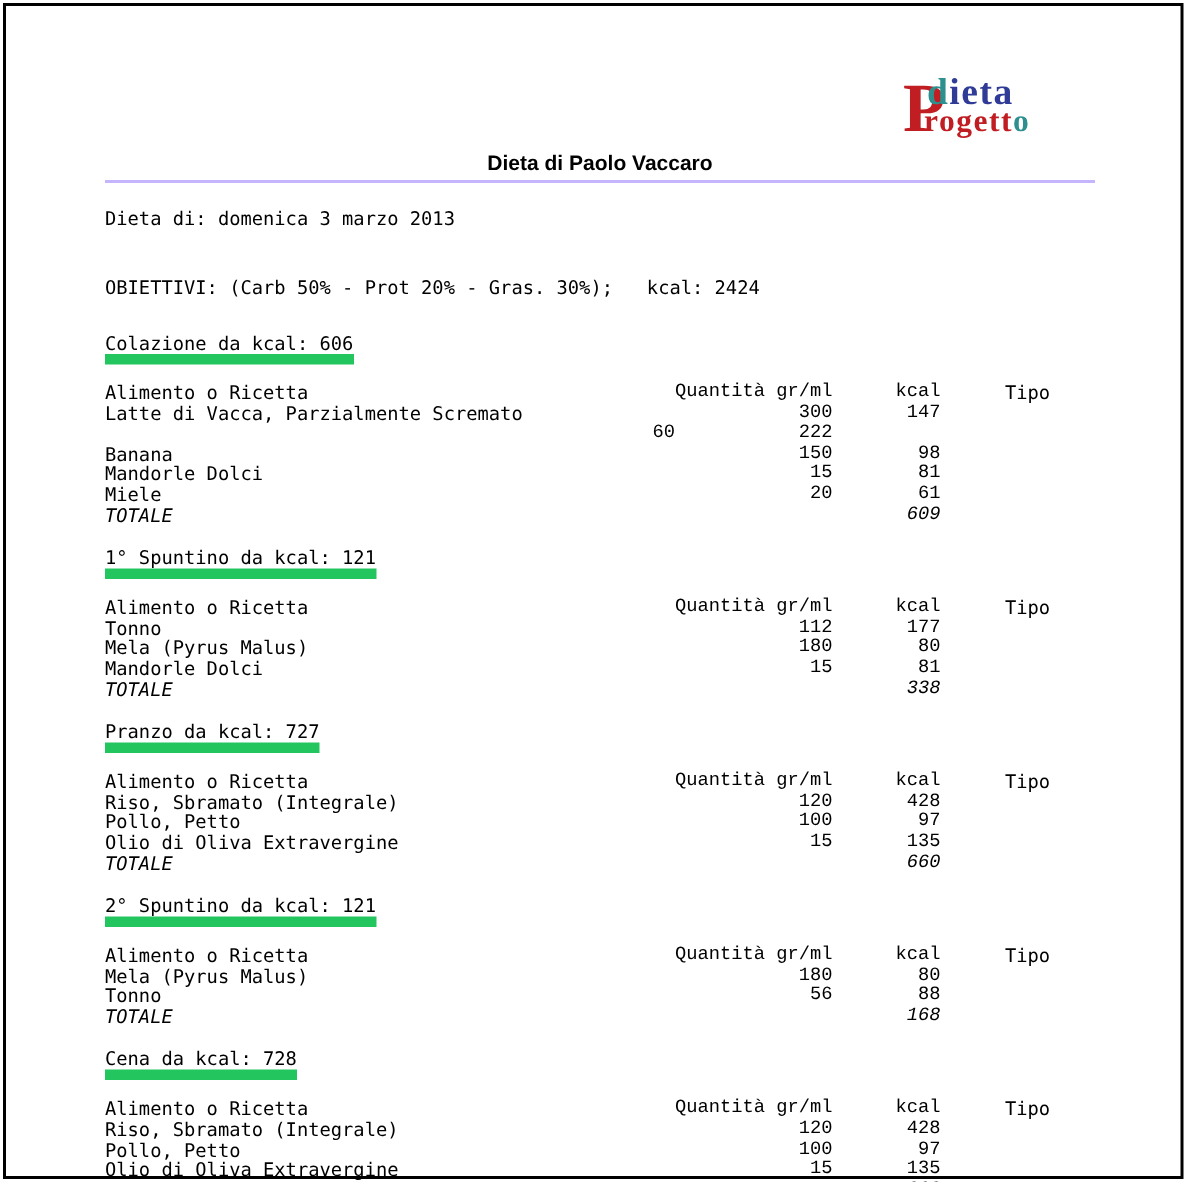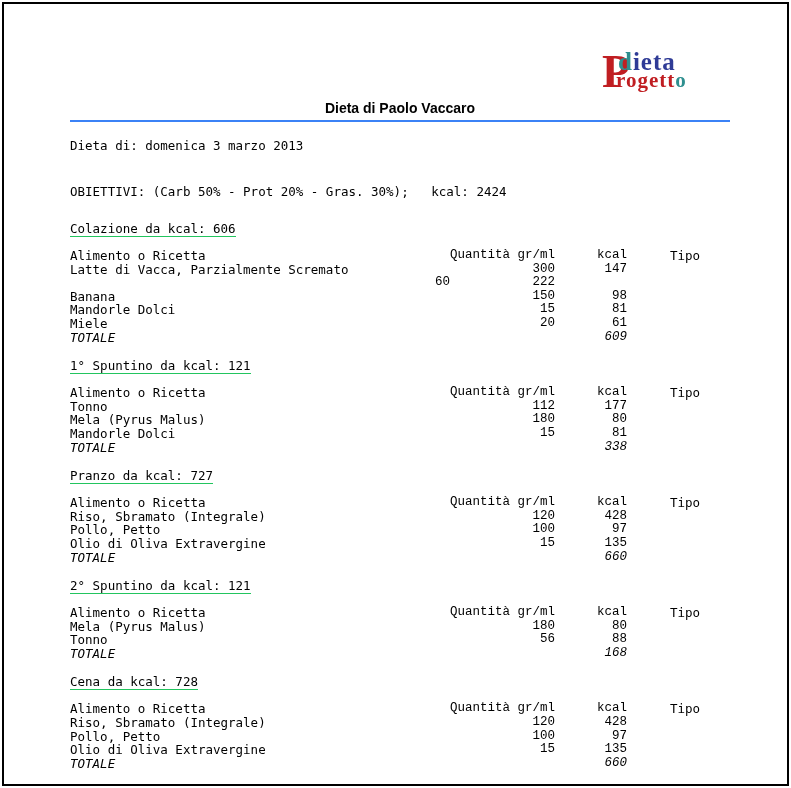--- a/index.html
+++ b/index.html
@@ -10,31 +10,31 @@
   .frame{position:absolute;left:2px;top:2px;right:2px;bottom:2px;border:2px solid #000;}
   .content{position:absolute;left:70px;top:45px;width:660px;}
 
   
   .logo{position:absolute;top:8px;right:6px;width:122px;height:50px;font-family:"Liberation Serif",serif;font-weight:bold;}
   .logo .lp{position:absolute;left:0;top:-4px;font-size:46px;line-height:46px;}
   .logo .ltop{position:absolute;left:16px;top:-4px;font-size:25px;line-height:25px;letter-spacing:1px;}
   .logo .lbot{position:absolute;left:14px;top:17px;font-size:21px;line-height:21px;letter-spacing:1px;}
 
   
-  .title-row{margin-top:55px;text-align:center;border-bottom:2px solid #3b82f6;padding-bottom:4px;
+  .title-row{margin-top:55px;text-align:center;border-bottom:2px solid #c4b5fd;padding-bottom:4px;
     font-family:"Liberation Sans",sans-serif;font-weight:bold;font-size:14px;}
 
   .line{white-space:pre;line-height:14px;}
   .date-line{margin-top:17px;}
   .obj-line{margin-top:32px;}
 
   
   #meals{margin-top:22px;}
   .meal{margin-bottom:14px;}
-  .meal-title{display:inline-block;border-bottom:1px solid #22c55e;padding-bottom:1px;line-height:13px;white-space:pre;}
+  .meal-title{display:inline-block;border-bottom:7px solid #22c55e;padding-bottom:1px;line-height:13px;white-space:pre;}
   .mtable{margin-top:12px;}
   .trow{display:grid;grid-template-columns:380px 105px 72px 103px;line-height:13.6px;}
   .trow .c1{white-space:pre;}
   .trow .c2,.trow .c3{text-align:right;white-space:pre;font-family:Liberation Mono, monospace;}
   .trow .c4{padding-left:43px;white-space:pre;}
   .total-row{font-style:italic;}
 
   
   .daytotal{display:grid;grid-template-columns:485px 72px 103px;margin-top:15px;line-height:13.6px;}
   .daytotal .dlabel{white-space:pre;}

